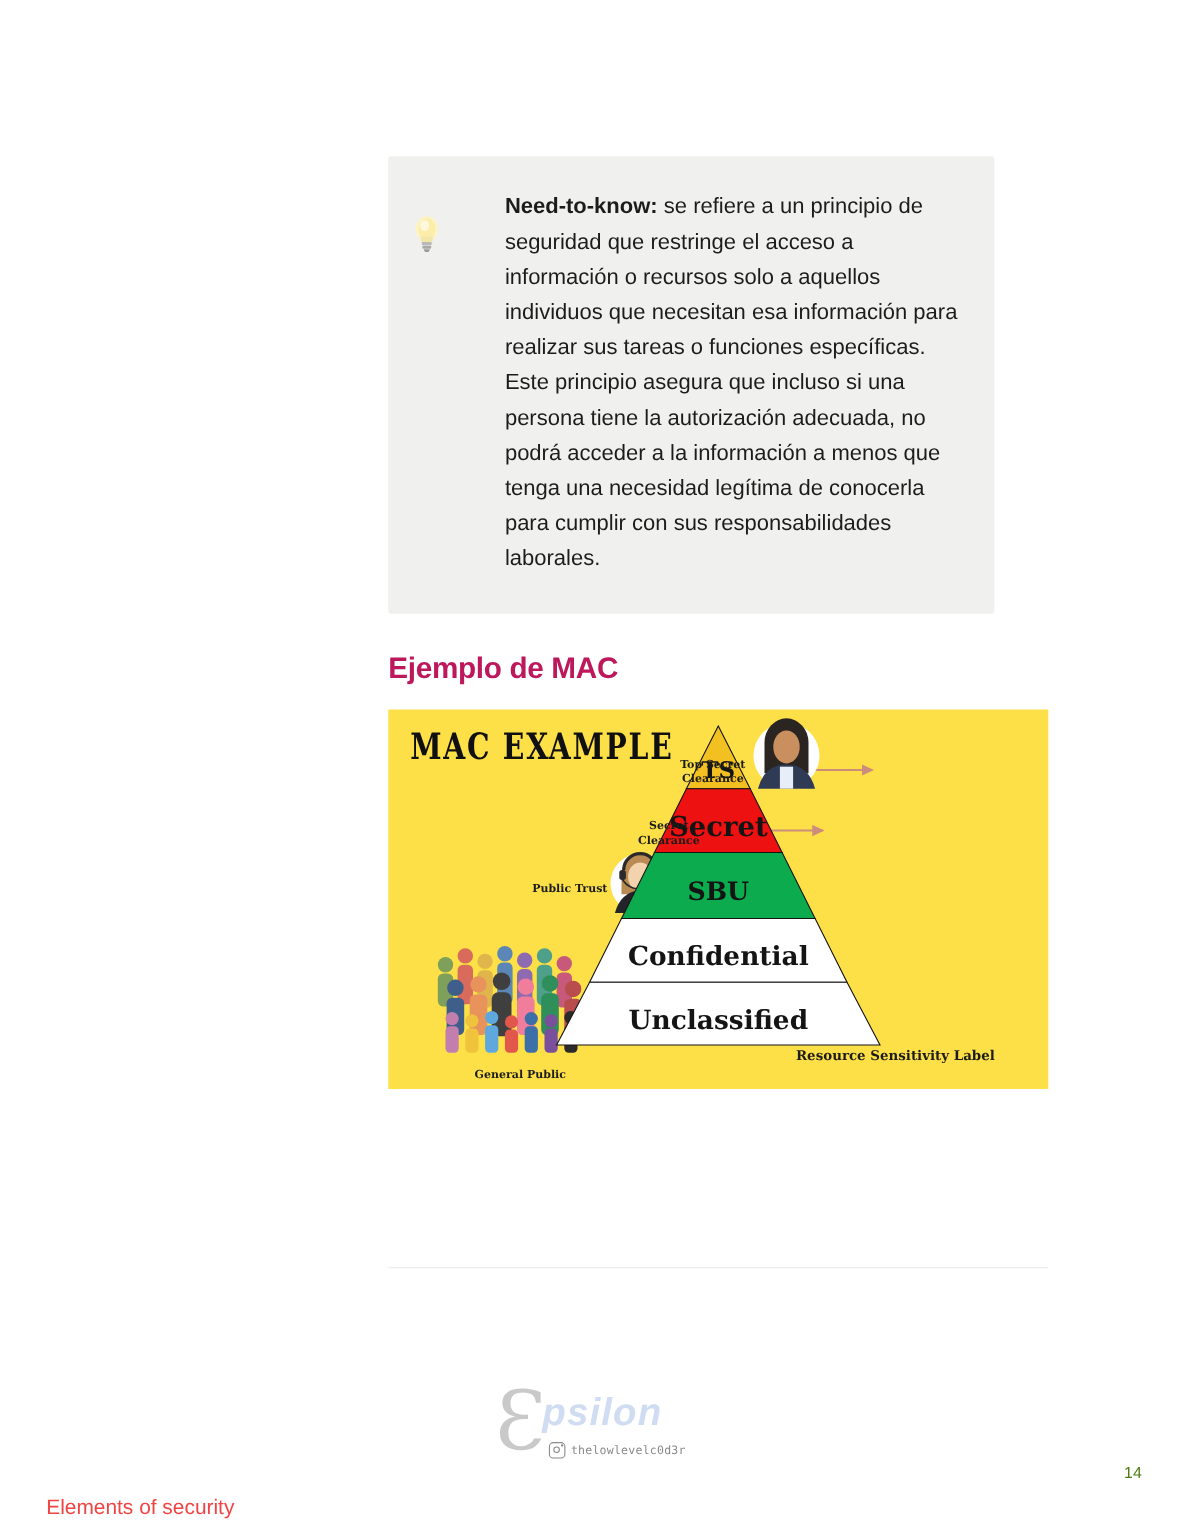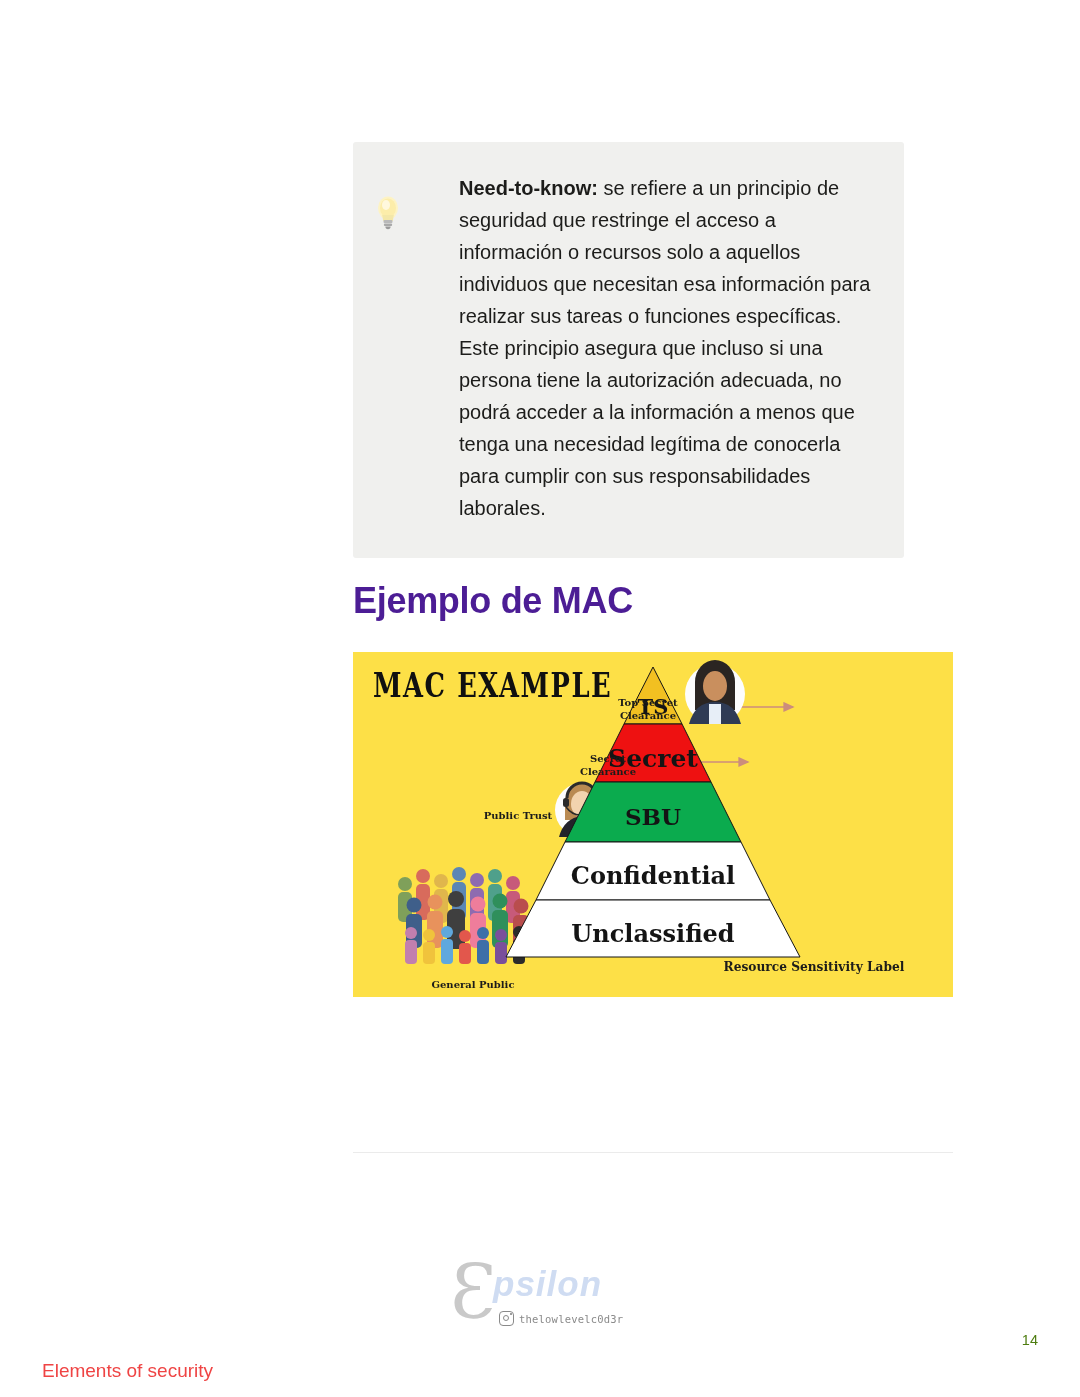--- a/index.html
+++ b/index.html
@@ -88,25 +88,25 @@
     color: #1c1c1a;
     max-width: 505px;
     margin-left: 44px;
   }
   .callout-text b {
     font-weight: bold;
   }
 
   
   .sec-head {
-    margin-top: 22px;
-    font-size: 36px;
+    margin-top: 34px;
+    font-size: 27px;
     font-weight: bold;
     letter-spacing: -0.3px;
-    color: #4c1d95;
+    color: #be185d;
   }
 
   
   .figure {
     margin-top: 22px;
     position: relative;
     width: 600px;
     height: 345px;
     background: #fde047;
   }

